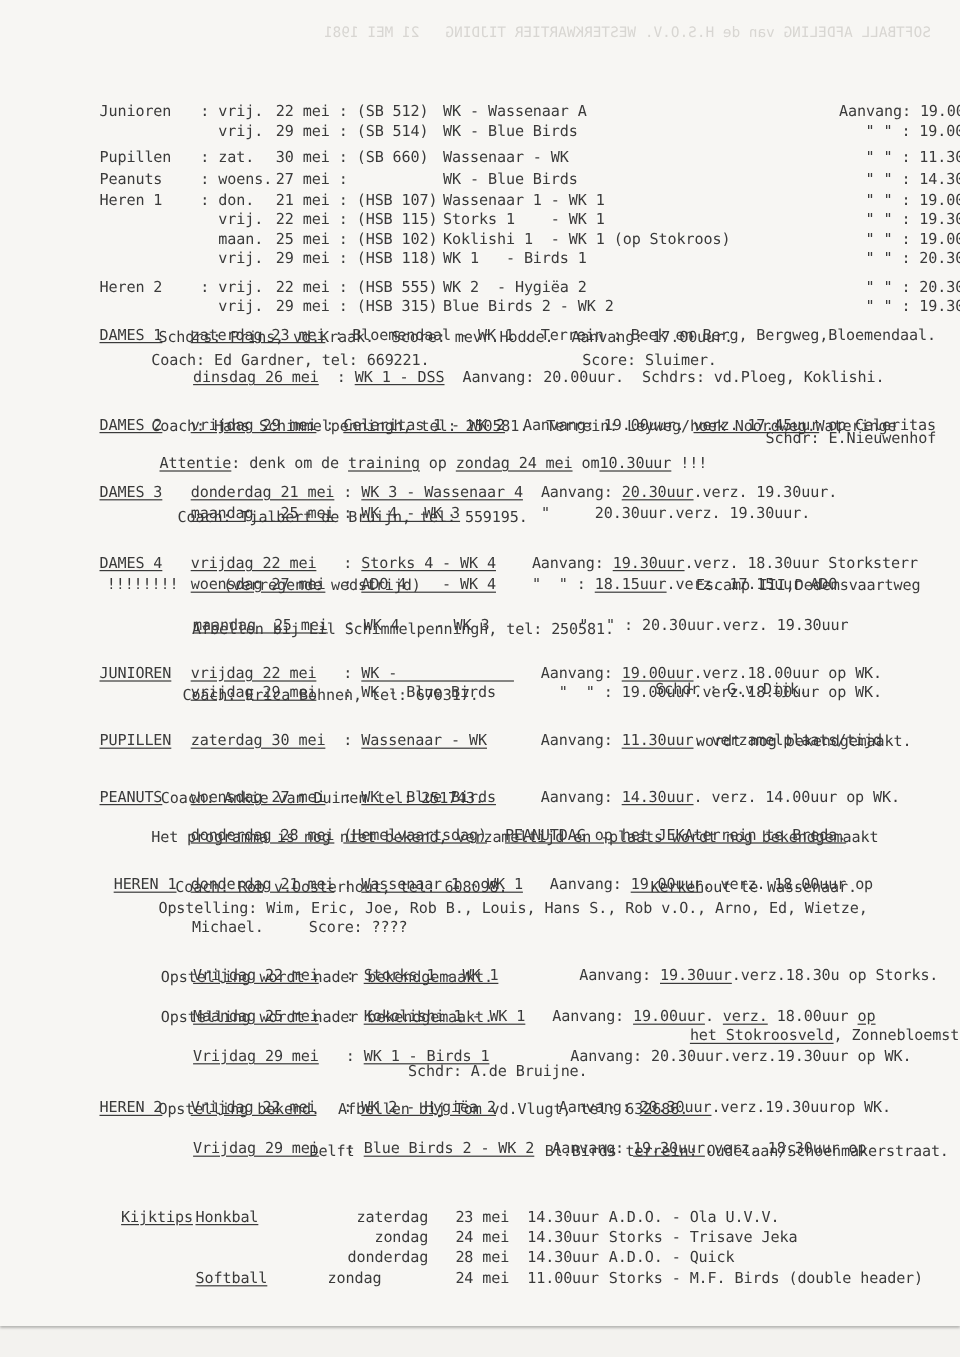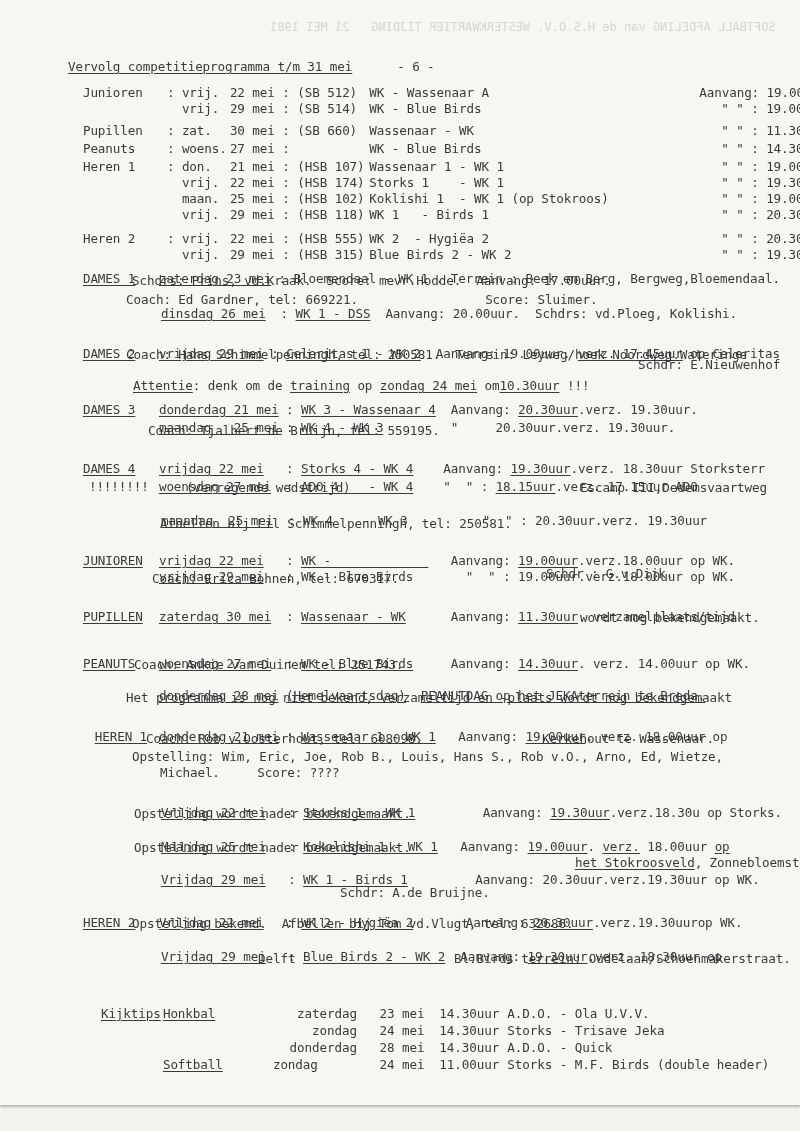--- a/index.html
+++ b/index.html
@@ -25,42 +25,39 @@
     transform: scaleX(-1); line-height: 15px;
   }
 </style>
 </head>
 <body>
 
 <div class="page">
 
   <div class="bleed" style="left:270px;top:20px;">SOFTBALL AFDELING van de H.S.O.V. WESTERKWARTIER TIJDING   21 MEI 1981</div>
 
-  <div class="ln" style="left:38px;top:44px;">
-    <span class="u">Vervolg competitieprogramma t/m 31 mei</span><span>      </span><span>- 6 -</span>
-  </div>
 
   <div>
     <div class="ln" style="left:38px;top:70px;">
       <span style="display:inline-block;width:84px">Junioren</span><span>: </span><span style="display:inline-block;width:48px">vrij.</span><span>22 mei</span><span> : </span><span style="display:inline-block;width:72px">(SB 512)</span><span style="display:inline-block;width:330px">WK - Wassenaar A</span><span>Aanvang:</span><span> </span><span>19.00uur.</span>
     </div>
     <div class="ln" style="left:38px;top:86px;">
       <span style="display:inline-block;width:84px"></span><span>  </span><span style="display:inline-block;width:48px">vrij.</span><span>29 mei</span><span> : </span><span style="display:inline-block;width:72px">(SB 514)</span><span style="display:inline-block;width:352px">WK - Blue Birds</span><span>" " :</span><span> </span><span>19.00uur</span>
     </div>
     <div class="ln" style="left:38px;top:108px;">
       <span style="display:inline-block;width:84px">Pupillen</span><span>: </span><span style="display:inline-block;width:48px">zat.</span><span>30 mei</span><span> : </span><span style="display:inline-block;width:72px">(SB 660)</span><span style="display:inline-block;width:352px">Wassenaar - WK</span><span>" " :</span><span> </span><span>11.30uur.</span>
     </div>
     <div class="ln" style="left:38px;top:126px;">
       <span style="display:inline-block;width:84px">Peanuts</span><span>: </span><span style="display:inline-block;width:48px">woens.</span><span>27 mei</span><span> : </span><span style="display:inline-block;width:72px"></span><span style="display:inline-block;width:352px">WK - Blue Birds</span><span>" " :</span><span> </span><span>14.30uur.</span>
     </div>
     <div class="ln" style="left:38px;top:144px;">
       <span style="display:inline-block;width:84px">Heren 1</span><span>: </span><span style="display:inline-block;width:48px">don.</span><span>21 mei</span><span> : </span><span style="display:inline-block;width:72px">(HSB 107)</span><span style="display:inline-block;width:352px">Wassenaar 1 - WK 1</span><span>" " :</span><span> </span><span>19.00uur.</span>
     </div>
     <div class="ln" style="left:38px;top:160px;">
-      <span style="display:inline-block;width:84px"></span><span>  </span><span style="display:inline-block;width:48px">vrij.</span><span>22 mei</span><span> : </span><span style="display:inline-block;width:72px">(HSB 174)</span><span style="display:inline-block;width:352px">Storks 1    - WK 1</span><span>" " :</span><span> </span><span>19.30uur.</span>
+      <span style="display:inline-block;width:84px"></span><span>  </span><span style="display:inline-block;width:48px">vrij.</span><span>22 mei</span><span> : </span><span style="display:inline-block;width:72px">(HSB 115)</span><span style="display:inline-block;width:352px">Storks 1    - WK 1</span><span>" " :</span><span> </span><span>19.30uur.</span>
     </div>
     <div class="ln" style="left:38px;top:176px;">
       <span style="display:inline-block;width:84px"></span><span>  </span><span style="display:inline-block;width:48px">maan.</span><span>25 mei</span><span> : </span><span style="display:inline-block;width:72px">(HSB 102)</span><span style="display:inline-block;width:352px">Koklishi 1  - WK 1 (op Stokroos)</span><span>" " :</span><span> </span><span>19.00uur.</span>
     </div>
     <div class="ln" style="left:38px;top:192px;">
       <span style="display:inline-block;width:84px"></span><span>  </span><span style="display:inline-block;width:48px">vrij.</span><span>29 mei</span><span> : </span><span style="display:inline-block;width:72px">(HSB 118)</span><span style="display:inline-block;width:352px">WK 1   - Birds 1</span><span>" " :</span><span> </span><span>20.30uur.</span>
     </div>
     <div class="ln" style="left:38px;top:216px;">
       <span style="display:inline-block;width:84px">Heren 2</span><span>: </span><span style="display:inline-block;width:48px">vrij.</span><span>22 mei</span><span> : </span><span style="display:inline-block;width:72px">(HSB 555)</span><span style="display:inline-block;width:352px">WK 2  - Hygiëa 2</span><span>" " :</span><span> </span><span>20.30uur.</span>
     </div>

